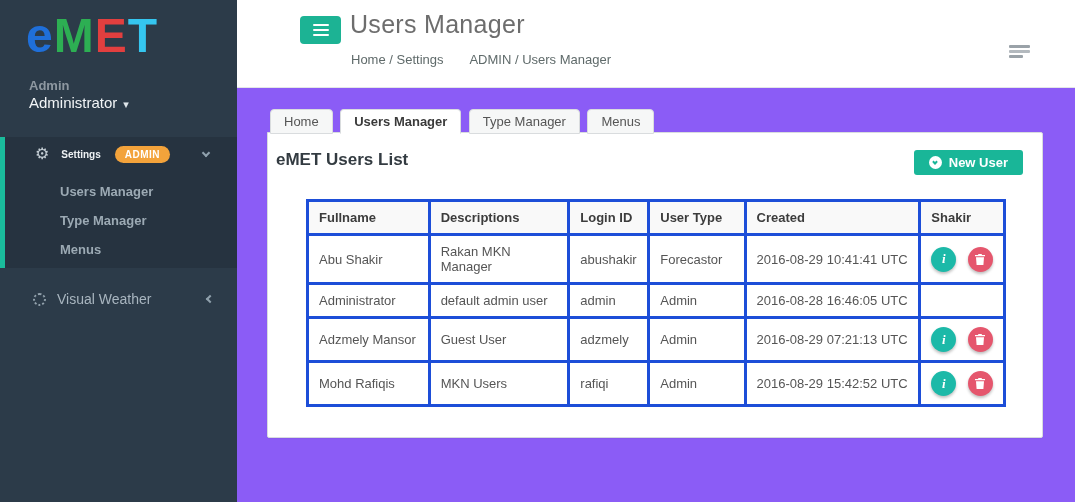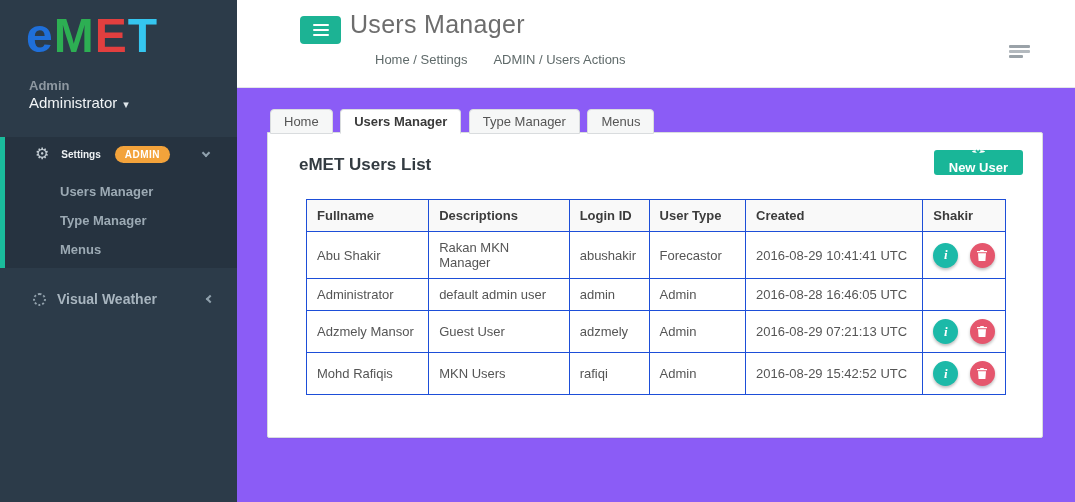--- a/index.html
+++ b/index.html
@@ -19,55 +19,55 @@
   .menu-row .mi-label { color:#eef2f4; font-weight:bold; font-size:10px; margin-left:12px; }
   .cogs { font-size:16px; color:#c3cdd4; line-height:1; }
   .badge { margin-left:14px; background:#f3a33b; color:#fff; font-size:10px; font-weight:bold;
            letter-spacing:.5px; padding:3px 10px; border-radius:9px; }
   .chev { display:inline-block; width:6px; height:6px; border-right:2px solid #90a1ad; border-bottom:2px solid #90a1ad; }
   .chev-down { transform:rotate(45deg); margin-left:auto; margin-right:28px; margin-top:-3px; }
   .chev-left { transform:rotate(135deg); margin-left:auto; margin-right:24px; }
   .submenu { padding-top:6px; }
   .submenu-item { padding:7px 0 7px 55px; font-size:13px; font-weight:bold; color:#9caab4; cursor:pointer; }
   .vw-row { position:absolute; left:0; top:283px; width:237px; display:flex; align-items:center; height:32px; padding-left:33px; cursor:pointer; }
-  .vw-row .mi-label { color:#a8b5bf; font-weight:bold; font-size:14px; margin-left:11px; }
+  .vw-row .mi-label { color:#a8b5bf; font-weight:normal; font-size:14px; margin-left:11px; }
   .circle-icon { width:13px; height:13px; border-radius:50%; border:2.5px dotted #93a2ad; flex:0 0 auto; }
 
   
   .topbar { position:absolute; left:237px; top:0; width:838px; height:88px; background:#fff; border-bottom:1px solid #e3e6e7; }
   .menu-toggle { position:absolute; left:63px; top:16px; width:41px; height:28px; background:#1cb394;
                  border:none; border-radius:4px; display:flex; align-items:center; justify-content:center; cursor:pointer; }
   .hamburger { display:flex; flex-direction:column; gap:3px; }
   .hamburger i { display:block; width:16px; height:2px; background:#fff; border-radius:1px; }
   .page-title { position:absolute; left:113px; top:10px; font-size:25px; font-weight:400; color:#6d6d6d; letter-spacing:.3px; }
   .breadcrumb { position:absolute; left:114px; top:52px; font-size:13px; color:#5f6a6a; }
-  .breadcrumb span:first-child { margin-right:23px;margin-left:24px; }
+  .breadcrumb span:first-child { margin-right:23px; }
   .list-icon { position:absolute; right:45px; top:45px; width:21px; display:flex; flex-direction:column; gap:2px; cursor:pointer; }
   .list-icon i { display:block; height:3px; background:#9aa2a8; border-radius:1px; }
   .list-icon i:nth-child(1){ width:21px; } .list-icon i:nth-child(2){ width:21px; opacity:.75;} .list-icon i:nth-child(3){ width:14px; }
 
   
   .content { position:absolute; left:237px; top:88px; width:838px; height:414px; background:#8b5cf6; }
   .tabs { position:absolute; left:33px; top:21px; z-index:3; white-space:nowrap; }
   .tab { display:inline-block; padding:4px 13px 3px; font-size:13px; color:#555; background:#f6f7f7;
          border:1px solid #d9dcde; border-radius:4px 4px 0 0; margin-right:3px; line-height:16px; cursor:pointer; }
   .tab.active { background:#fff; font-weight:bold; color:#3a3a3a; border-bottom:1px solid #fff; }
 
   .panel { position:absolute; left:30px; top:44px; width:776px; height:306px; background:#fff;
            border:1px solid #d8dcdf; border-radius:0 2px 2px 2px; box-shadow:0 1px 1px rgba(0,0,0,.04); z-index:1; }
-  .panel-head { display:flex; justify-content:space-between; align-items:flex-end; padding:17px 19px 0 31px; }
+  .panel-head { display:flex; justify-content:space-between; align-items:flex-start; padding:17px 19px 0 8px; }
   .panel-title { font-size:17px; font-weight:bold; color:#333b41; }
   .btn-new { display:inline-flex; align-items:center; gap:7px; background:#19b698; color:#fff; border:none;
-             border-radius:3px; height:25px; padding:0 15px; font-size:13px; font-weight:bold; cursor:pointer; font-family:inherit;flex-direction:column; }
+             border-radius:3px; height:25px; padding:0 15px; font-size:13px; font-weight:bold; cursor:pointer; font-family:inherit; }
   .btn-new .icn { width:13px; height:13px; background:#fff; border-radius:50%; display:inline-flex; align-items:center; justify-content:center; }
   .btn-new .icn b { width:4px; height:4px; border-right:2px solid #19b698; border-bottom:2px solid #19b698; transform:rotate(45deg); margin-top:-2px; }
 
   table.users { margin:24px 0 0 38px; width:700px; border-collapse:collapse; font-size:13px; }
   table.users th { background:#f9f9f9; font-weight:bold; color:#3c3c3c; text-align:left; }
-  table.users th, table.users td { border:1px solid #1d4ed8; padding:8px 10px; vertical-align:middle; }
+  table.users th, table.users td { border:3px solid #1d4ed8; padding:8px 10px; vertical-align:middle; }
   table.users td { color:#555; }
   .c0{width:123px}.c1{width:142px}.c2{width:80px}.c3{width:97px}.c4{width:181px}.c5{width:77px}
   .row-actions { white-space:nowrap; }
   .act-btn { display:inline-flex; align-items:center; justify-content:center; width:25px; height:25px;
              border:none; border-radius:50%; cursor:pointer; box-shadow:0 2px 3px rgba(0,0,0,.25); vertical-align:middle; }
   .act-info { background:#1cb9a8; margin-right:8px; color:#fff; font-family:"Liberation Serif", serif; font-weight:bold; font-style:italic; font-size:13px; }
   .act-del { background:#e5566d; }
 </style>
 </head>
 <body>
@@ -108,21 +108,21 @@
     <button class="menu-toggle">
       <span class="hamburger">
           <i></i>
           <i></i>
           <i></i>
         </span>
     </button>
     <h1 class="page-title">Users Manager</h1>
     <div class="breadcrumb">
       <span>Home / Settings</span>
-      <span>ADMIN / Users Actions</span>
+      <span>ADMIN / Users Manager</span>
     </div>
     <span class="list-icon">
         <i></i>
         <i></i>
         <i></i>
       </span>
   </header>
 
   <main class="content">
     <div class="tabs">

